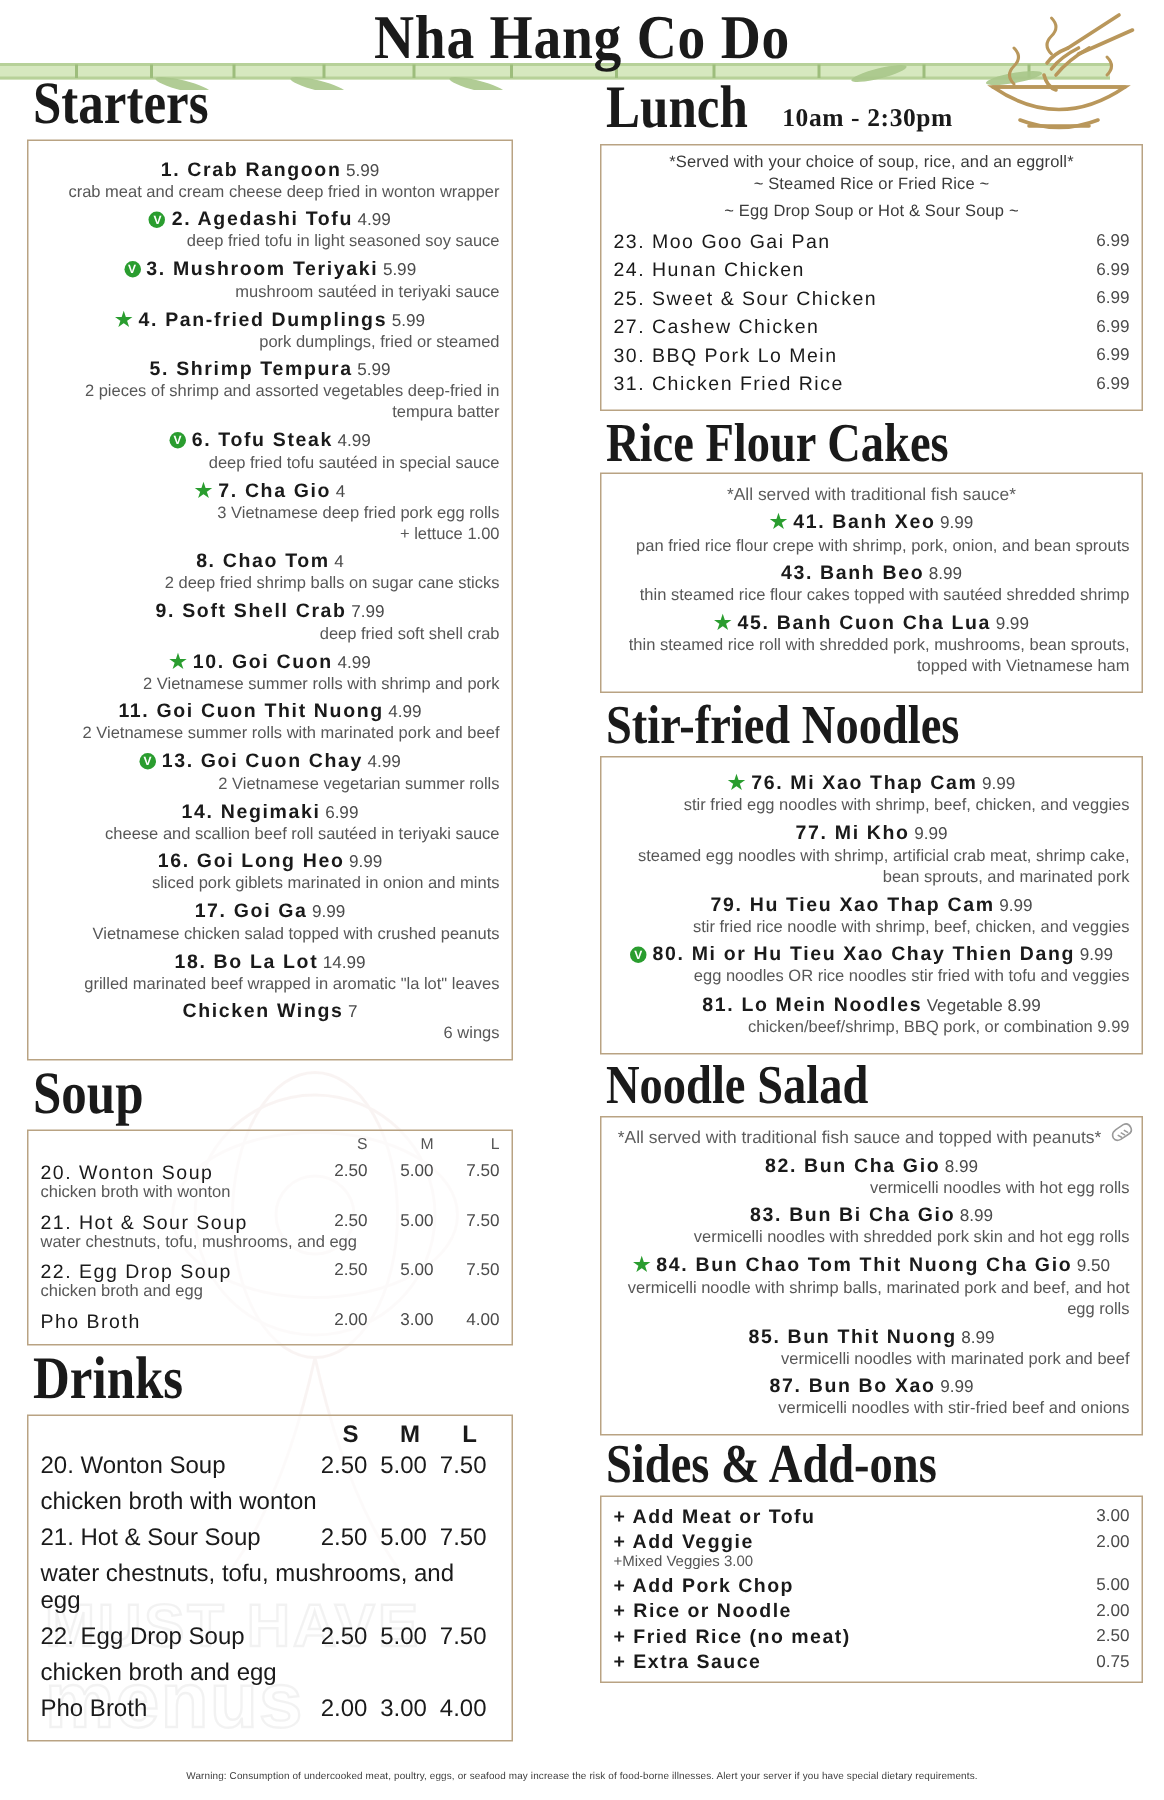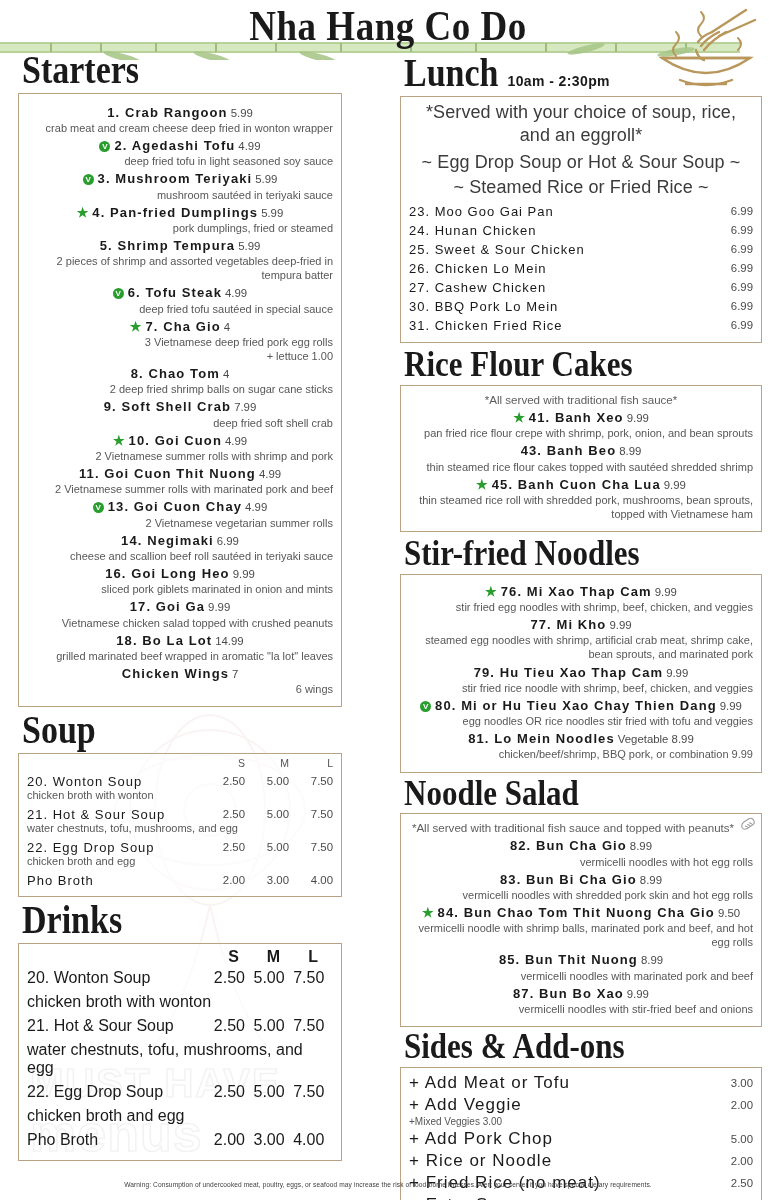--- a/index.html
+++ b/index.html
@@ -35,32 +35,32 @@
   #col-right { left:400px; width:362px; }
   .sec { position:relative; }
   .sec-head {
     font-family:"Liberation Serif", serif; font-weight:700;
     line-height:.96; white-space:nowrap;
     transform:scaleY(1.18); transform-origin:left bottom;
     margin-left:4px;
   }
   .sec-head.h-big { font-size:34px; }
   .sec-head.h-md  { font-size:31px; }
-  .hrow { display:flex; align-items:flex-end; gap:9px; }
-  .hours { font-size:14px; font-weight:700; letter-spacing:.4px; padding-bottom:4px; }
+  .hrow { display:flex; align-items:flex-end; gap:23px; }
+  .hours { font-size:17px; font-weight:700; letter-spacing:.4px; padding-bottom:4px;font-family:Liberation Serif, serif; }
   .box {
     border:1.6px solid #b9a383;
     background:rgba(255,255,255,.55);
     padding:6px 8px 8px;
     margin-top:3px;
     position:relative;
   }
   
   .note { text-align:center; font-size:11.6px; color:#5d5d5d; line-height:1.3; }
-  .note.dark { color:#3b3b3b; font-size:18px; letter-spacing:.1px; }
+  .note.dark { color:#3b3b3b; font-size:11px; letter-spacing:.1px; }
   .item { margin:3px 0 2px; }
   .iname {
     text-align:center; font-size:13px; font-weight:700;
     letter-spacing:1.1px; line-height:1.25;
   }
   .iname .price { font-weight:400; letter-spacing:0; font-size:11.4px; color:#4a4a4a; margin-left:3px;text-align:center; }
   .idesc { text-align:right; font-size:11px; color:#575757; line-height:1.28; margin-top:0px; }
   .vg {
     display:inline-block; width:11px; height:11px; border-radius:50%;
     background:#2a9d2f; color:#fff; font-size:8px; font-weight:700;
@@ -71,21 +71,21 @@
   
   table { width:100%; border-collapse:collapse; }
   .lrow td { font-size:13px; letter-spacing:1px; font-weight:500; padding:2.5px 0 1.5px; }
   .lrow td.p { text-align:right; font-size:11.4px; letter-spacing:0; color:#4a4a4a; width:52px; font-weight:400; }
   .soup th { font-size:10.5px; font-weight:400; color:#555; text-align:right; padding-bottom:1px; width:44px; }
   .soup th.sp { width:auto; }
   .soup td.n { font-size:13px; letter-spacing:1px; font-weight:500; padding-top:4px; }
   .soup td.v { text-align:right; font-size:11.4px; color:#4a4a4a; padding-top:4px; }
   .soup td.d { font-size:11px; color:#575757; padding-bottom:2px; }
   .dr td { padding:3px 0; vertical-align:top; }
-  .sides td { font-size:17px; letter-spacing:1px; padding:1px 0; font-weight:400; }
+  .sides td { font-size:13px; letter-spacing:1px; padding:1px 0; font-weight:700; }
   .sides td.p { text-align:right; font-size:11.4px; letter-spacing:0; color:#4a4a4a; width:50px; font-weight:400; }
   .sides .mini { font-size:10px; letter-spacing:0; color:#555; font-weight:400; padding:0 0 1px; }
   
   #footer {
     position:absolute; left:0; top:1181px; width:776px; text-align:center;
     font-size:6.6px; color:#3d3d3d; letter-spacing:.1px;
   }
   .peanut { position:absolute; right:4px; top:3px; width:18px; height:15px; }
 </style>
 </head>
@@ -333,38 +333,34 @@
 
 <div class="col" id="col-right">
 
   <div class="sec" style="margin-top:60px;">
     <div class="hrow">
       <div class="sec-head h-big">Lunch</div>
       <div class="hours">10am - 2:30pm</div>
     </div>
     <div class="box" style="padding-top:4px;">
       <div class="note dark">*Served with your choice of soup, rice, and an eggroll*</div>
+      <div class="note dark" style="margin-top:1px;">~ Steamed Rice or Fried Rice ~</div>
       <div class="note dark" style="margin-top:4px;">~ Egg Drop Soup or Hot &amp; Sour Soup ~</div>
-      <div class="note dark" style="margin-top:1px;">~ Steamed Rice or Fried Rice ~</div>
       <table style="margin-top:2px;">
         <tbody>
             <tr class="lrow">
               <td>23. Moo Goo Gai Pan</td>
               <td class="p">6.99</td>
             </tr>
             <tr class="lrow">
               <td>24. Hunan Chicken</td>
               <td class="p">6.99</td>
             </tr>
             <tr class="lrow">
               <td>25. Sweet &amp; Sour Chicken</td>
-              <td class="p">6.99</td>
-            </tr>
-            <tr class="lrow">
-              <td>26. Chicken Lo Mein</td>
               <td class="p">6.99</td>
             </tr>
             <tr class="lrow">
               <td>27. Cashew Chicken</td>
               <td class="p">6.99</td>
             </tr>
             <tr class="lrow">
               <td>30. BBQ Pork Lo Mein</td>
               <td class="p">6.99</td>
             </tr>

